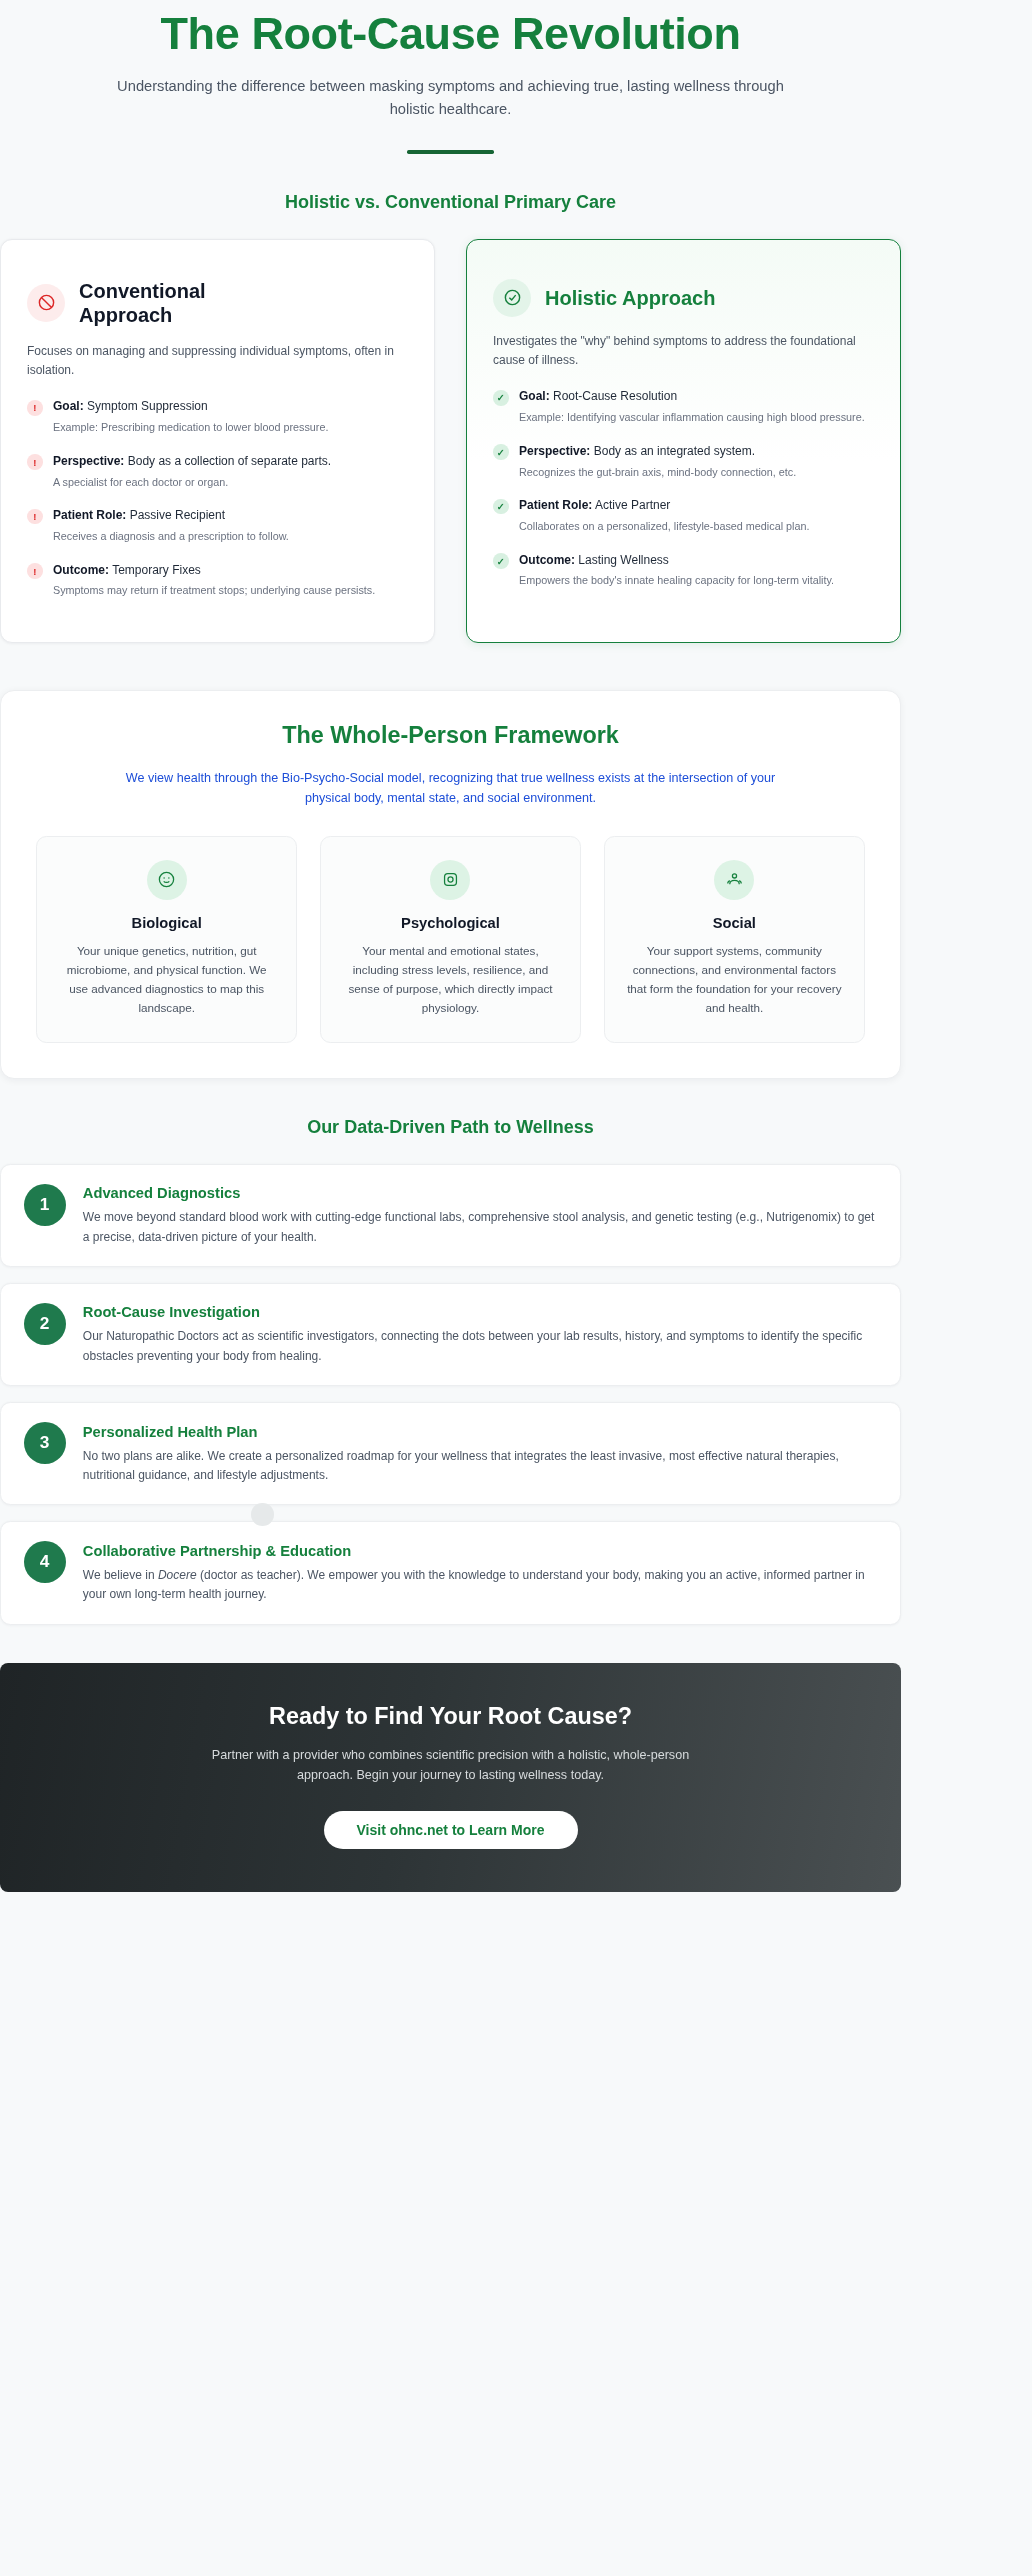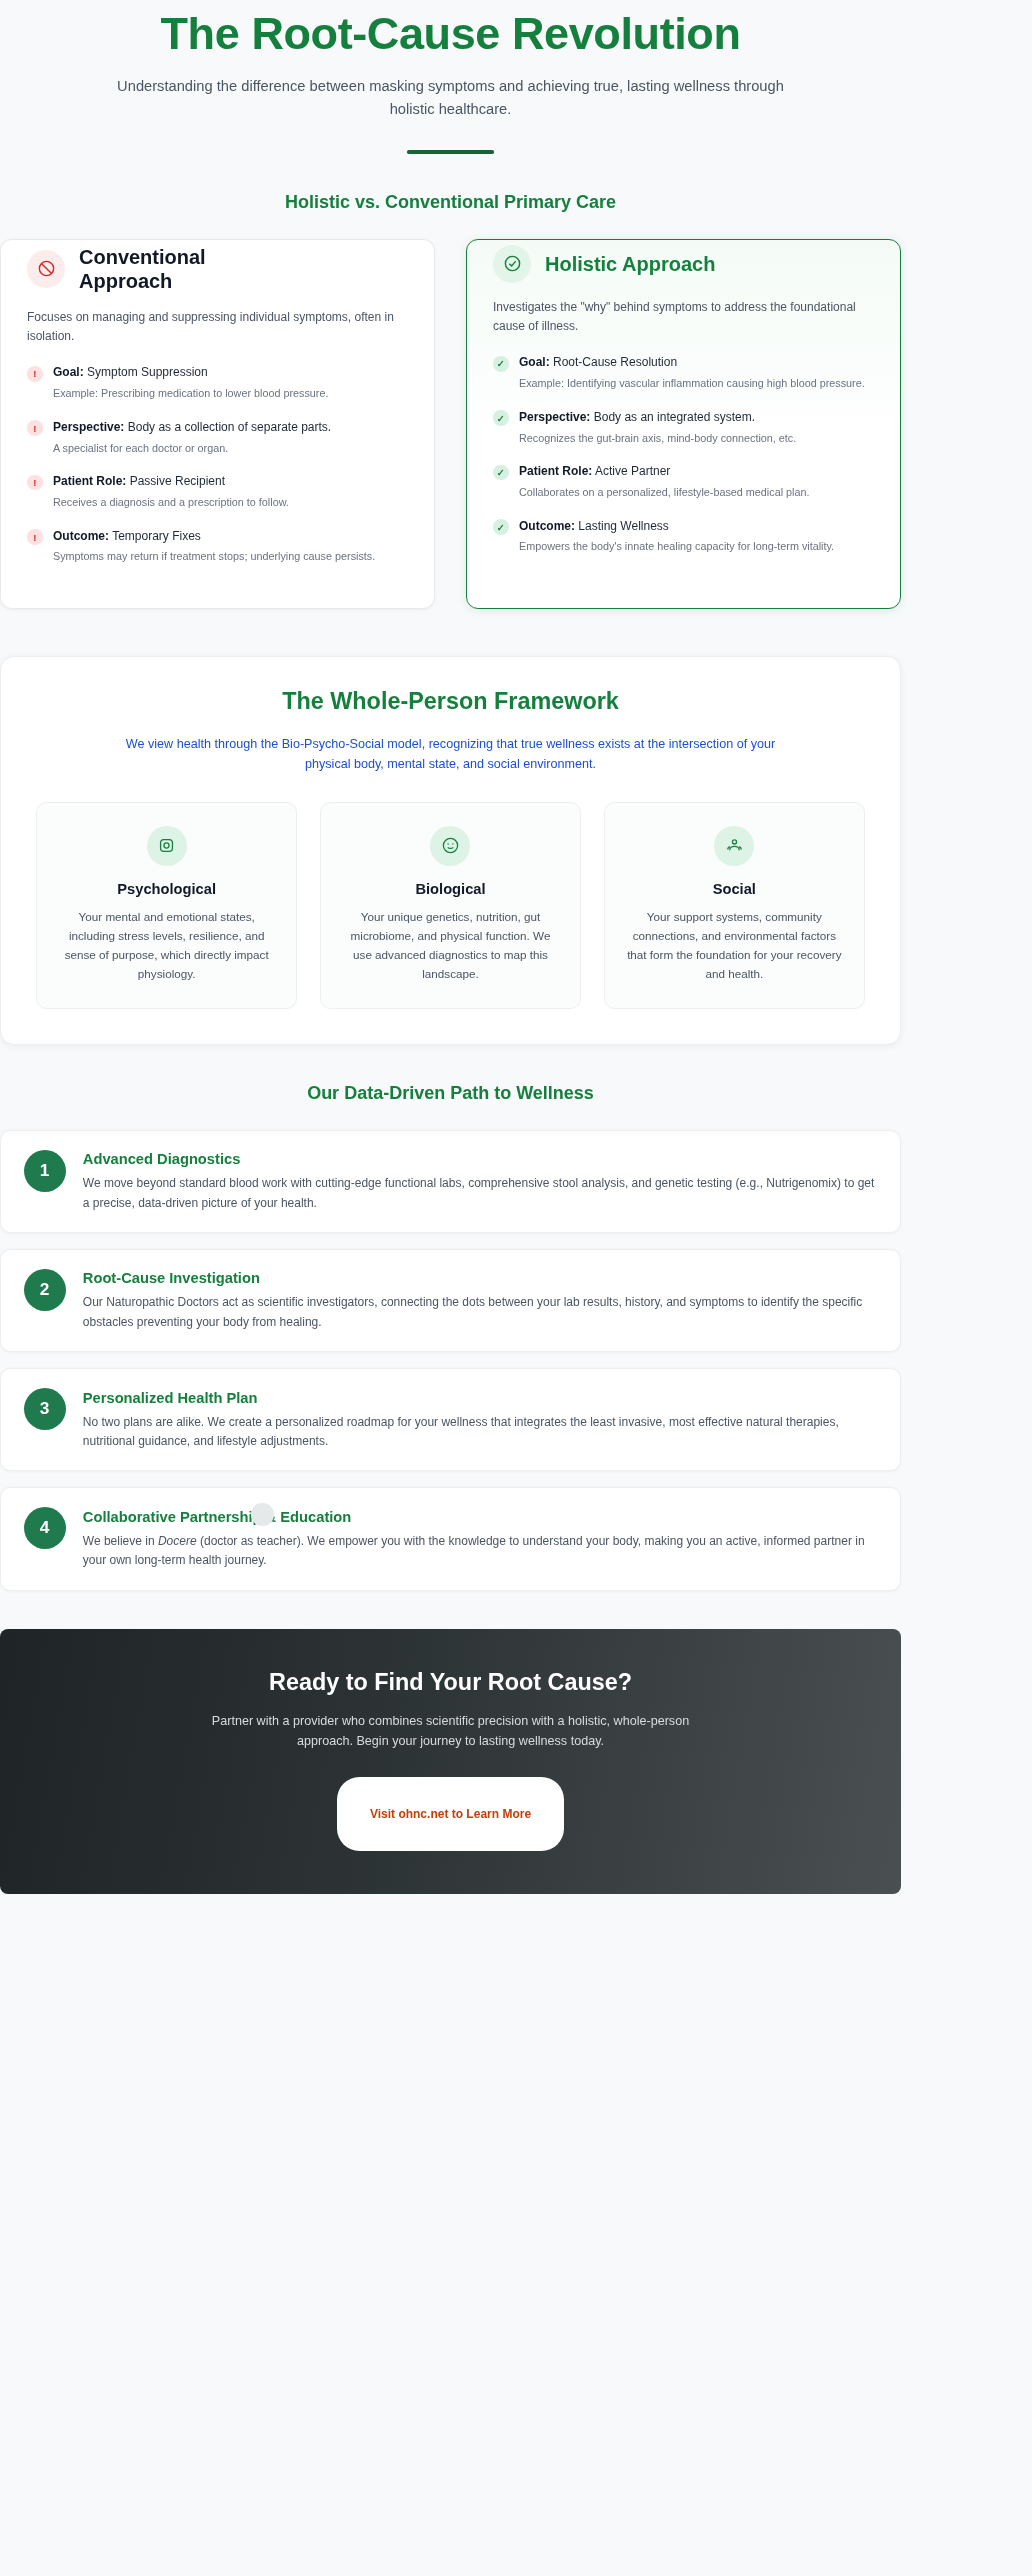--- a/index.html
+++ b/index.html
@@ -60,21 +60,21 @@
   .compare {
     display: flex;
     gap: 31px;
     align-items: stretch;
   }
   .card {
     flex: 1 1 0;
     background: #ffffff;
     border: 0.9px solid #e8eaed;
     border-radius: 12px;
-    padding: 5px 26px 26px 26px;
+    padding: 39px 26px 26px 26px;
     box-shadow: 0 0.9px 2.6px rgba(16,24,40,0.05);
   }
   .card.holistic {
     border: 1.7px solid #15803d;
     background: linear-gradient(180deg,#f4fbf6 0%, #ffffff 55%);
     box-shadow: 0 1.7px 8.7px rgba(21,128,61,0.10);
   }
   .card-head {
     display: flex;
     align-items: center;
@@ -242,26 +242,26 @@
   .cta p {
     font-size: 12.6px;
     line-height: 1.6;
     color: #d7dbdd;
     max-width: 485px;
     margin: 0 auto 26px auto;
   }
   .cta-btn {
     display: inline-block;
     background: #ffffff;
-    color: #c2410c;
-    font-size: 12px;
+    color: #15803d;
+    font-size: 14px;
     font-weight: bold;
     border: none;
     border-radius: 22.5px;
-    padding: 30px 33px;
+    padding: 11px 33px;
     cursor: pointer;
     font-family: "Liberation Sans", sans-serif;
   }
   .blob {
     position: absolute;
     left: 251px;
     top: 1503px;
     width: 22.5px; height: 22.5px;
     border-radius: 50%;
     background: #e6e9ea;
@@ -377,39 +377,39 @@
     </div>
 
     <div class="framework">
       <h2>The Whole-Person Framework</h2>
       <p class="lede">We view health through the Bio-Psycho-Social model, recognizing that true wellness exists at the intersection of your physical body, mental state, and social environment.</p>
       <div class="tri">
 
         <div class="tri-col">
           <div class="tri-ic">
             <svg width="19" height="19" viewBox="0 0 24 24" fill="none" stroke="#15803d" stroke-width="1.6">
-              <rect x="4.5" y="4.5" width="15" height="15" rx="4"></rect>
-              <circle cx="12" cy="12" r="3.2"></circle>
-            </svg>
-          </div>
-          <h3>Psychological</h3>
-          <p>Your mental and emotional states, including stress levels, resilience, and sense of purpose, which directly impact physiology.</p>
-        </div>
-
-        <div class="tri-col">
-          <div class="tri-ic">
-            <svg width="19" height="19" viewBox="0 0 24 24" fill="none" stroke="#15803d" stroke-width="1.6">
               <circle cx="12" cy="12" r="9"></circle>
               <circle cx="9" cy="10" r="0.9" fill="#15803d" stroke="none"></circle>
               <circle cx="15" cy="10" r="0.9" fill="#15803d" stroke="none"></circle>
               <path d="M8.5 14.3 C10 16.2 14 16.2 15.5 14.3"></path>
             </svg>
           </div>
           <h3>Biological</h3>
           <p>Your unique genetics, nutrition, gut microbiome, and physical function. We use advanced diagnostics to map this landscape.</p>
+        </div>
+
+        <div class="tri-col">
+          <div class="tri-ic">
+            <svg width="19" height="19" viewBox="0 0 24 24" fill="none" stroke="#15803d" stroke-width="1.6">
+              <rect x="4.5" y="4.5" width="15" height="15" rx="4"></rect>
+              <circle cx="12" cy="12" r="3.2"></circle>
+            </svg>
+          </div>
+          <h3>Psychological</h3>
+          <p>Your mental and emotional states, including stress levels, resilience, and sense of purpose, which directly impact physiology.</p>
         </div>
 
         <div class="tri-col">
           <div class="tri-ic">
             <svg width="19" height="19" viewBox="0 0 24 24" fill="none" stroke="#15803d" stroke-width="1.6">
               <circle cx="12" cy="7.5" r="2.6"></circle>
               <path d="M6 18 C6 14.5 9 13 12 13 C15 13 18 14.5 18 18"></path>
               <path d="M3.5 17 C3.5 15 5 14 6.4 13.8"></path>
               <path d="M20.5 17 C20.5 15 19 14 17.6 13.8"></path>
             </svg>

